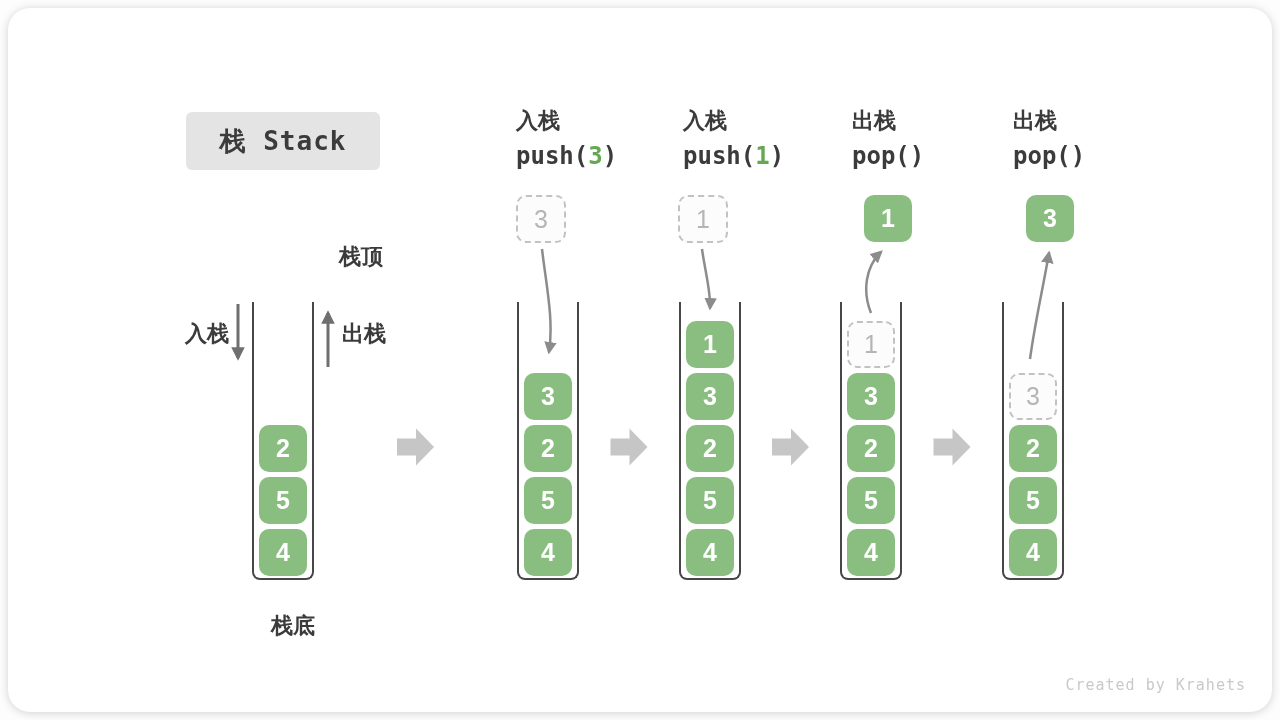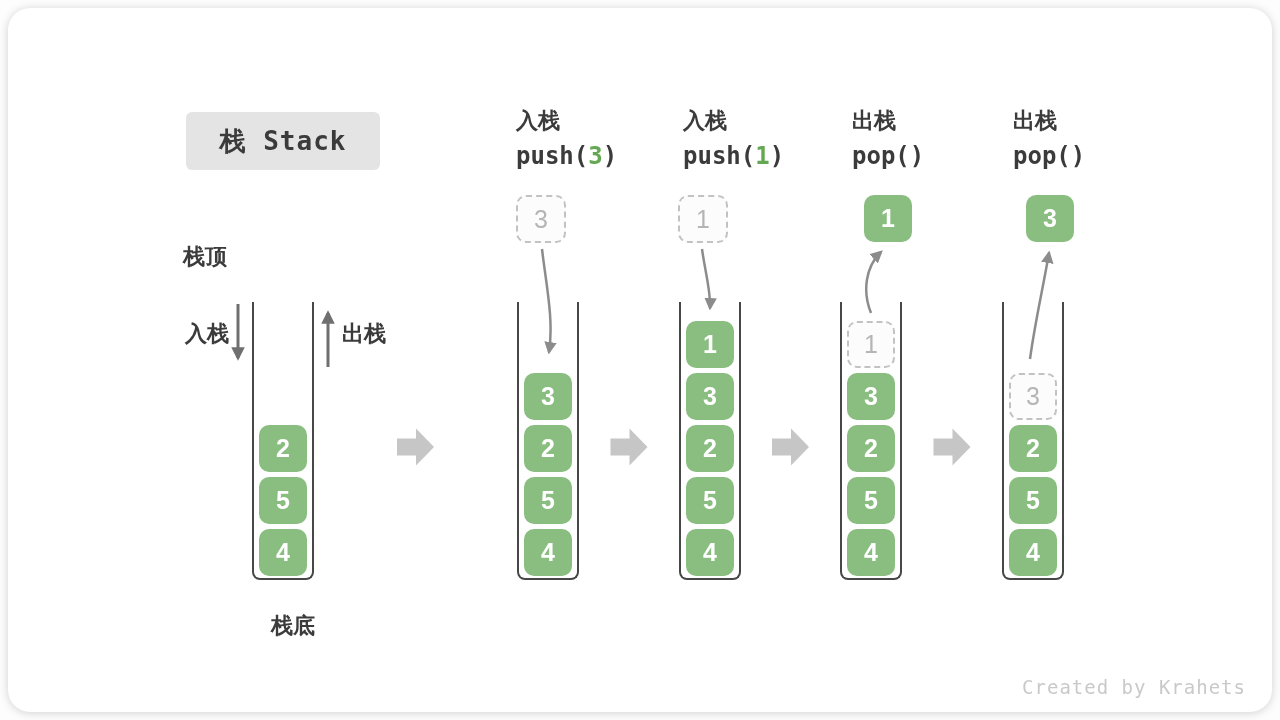--- a/index.html
+++ b/index.html
@@ -26,21 +26,21 @@
   .op-code{
     font-family:"DejaVu Sans Mono","Liberation Mono",monospace;
     font-size:24px;font-weight:600;line-height:32px;margin-top:4px;
     color:var(--text-dark,#3b3b3b);
   }
   .code-arg{color:var(--code-arg-green,#64a853);font-weight:700;}
   .side-label{
     position:absolute;font-size:22px;font-weight:700;
     color:var(--text-dark,#3b3b3b);
   }
-  .label-top{left:183px;top:242px;width:200px;text-align:left;}
+  .label-top{left:183px;top:242px;width:200px;text-align:right;}
   .label-bottom{left:193px;top:611px;width:200px;text-align:center;}
   .label-push{left:149px;top:319px;width:80px;text-align:right;}
   .label-pop{left:342px;top:319px;width:80px;text-align:left;}
   .arrow-layer{position:absolute;left:0;top:0;z-index:3;pointer-events:none;}
   .stack-container{
     position:absolute;width:62px;height:278px;box-sizing:border-box;
     border-left:2px solid var(--wall,#474747);
     border-right:2px solid var(--wall,#474747);
     border-bottom:2px solid var(--wall,#474747);
     border-radius:0 0 8px 8px;background:#ffffff;z-index:1;
@@ -51,21 +51,21 @@
     color:#ffffff;font-weight:700;font-size:25px;
     display:flex;align-items:center;justify-content:center;z-index:4;
   }
   .cell.ghost{
     background:#fcfcfc;border:2px dashed var(--dashed-border,#c2c2c2);
     color:var(--dashed-text,#b5b5b5);font-weight:400;
   }
   .watermark{
     position:absolute;right:42px;top:676px;
     font-family:"DejaVu Sans Mono","Liberation Mono",monospace;
-    font-size:19px;color:var(--watermark-gray,#c9c9c9);letter-spacing:1px;
+    font-size:15px;color:var(--watermark-gray,#c9c9c9);letter-spacing:1px;
   }
 </style>
 </head>
 <body>
 
 <div class="stage">
   <div class="card"></div>
 
   <div class="title-box">
     <span>栈 Stack</span>

